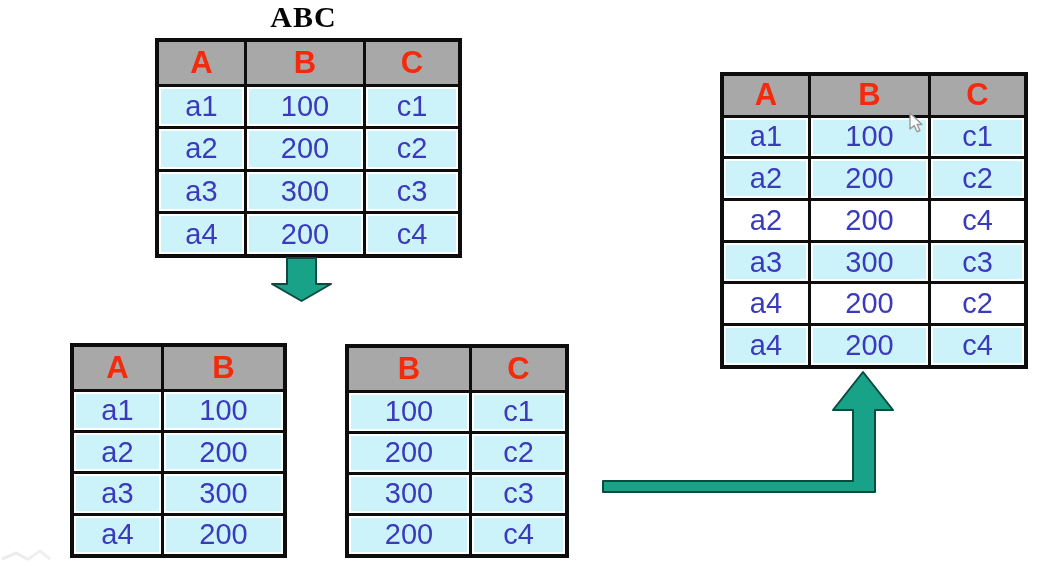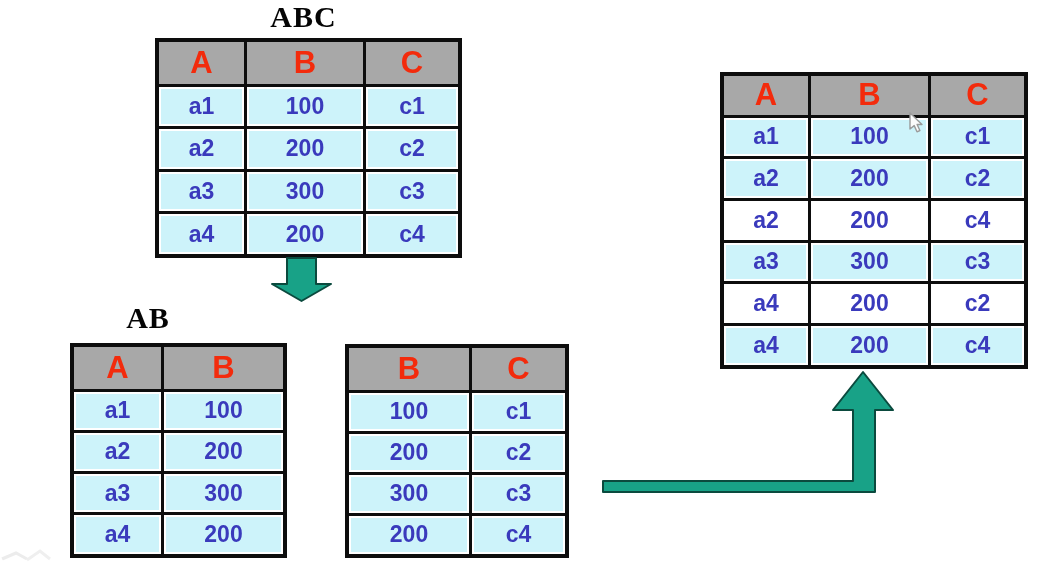--- a/index.html
+++ b/index.html
@@ -55,22 +55,22 @@
   }
   .dtable th{
     background:var(--header_bg);
     color:var(--header_text);
     font-weight:700;
     font-size:31px;
   }
   .dtable td{
     background:var(--cell_bg);
     color:var(--cell_text);
-    font-weight:700;
-    font-size:23px;
+    font-weight:400;
+    font-size:29px;
     box-shadow:inset 0 0 0 2px #ffffff;
   }
   .dtable tr.spurious td{background:var(--spurious_cell_bg);}
   .tbl-abc{left:155px;top:38px;width:297px;height:220px;}
   .tbl-ab{left:70px;top:343px;width:210px;height:215px;}
   .tbl-bc{left:345px;top:344px;width:217px;height:214px;}
   .tbl-join{left:720px;top:72px;width:298px;height:297px;}
   .tbl-abc thead tr,.tbl-ab thead tr,.tbl-bc thead tr{height:45px;}
   .tbl-join thead tr{height:42px;}
   .tbl-abc th:nth-child(1){width:85px;}
@@ -119,21 +119,20 @@
           <td>c3</td>
         </tr>
         <tr>
           <td>a4</td>
           <td>200</td>
           <td>c4</td>
         </tr>
       </tbody>
     </table>
 
-  <div class="tbl-title t-ab">AB</div>
   <table class="dtable tbl-ab">
       <thead>
         <tr>
           <th>A</th>
           <th>B</th>
         </tr>
       </thead>
       <tbody>
         <tr>
           <td>a1</td>

